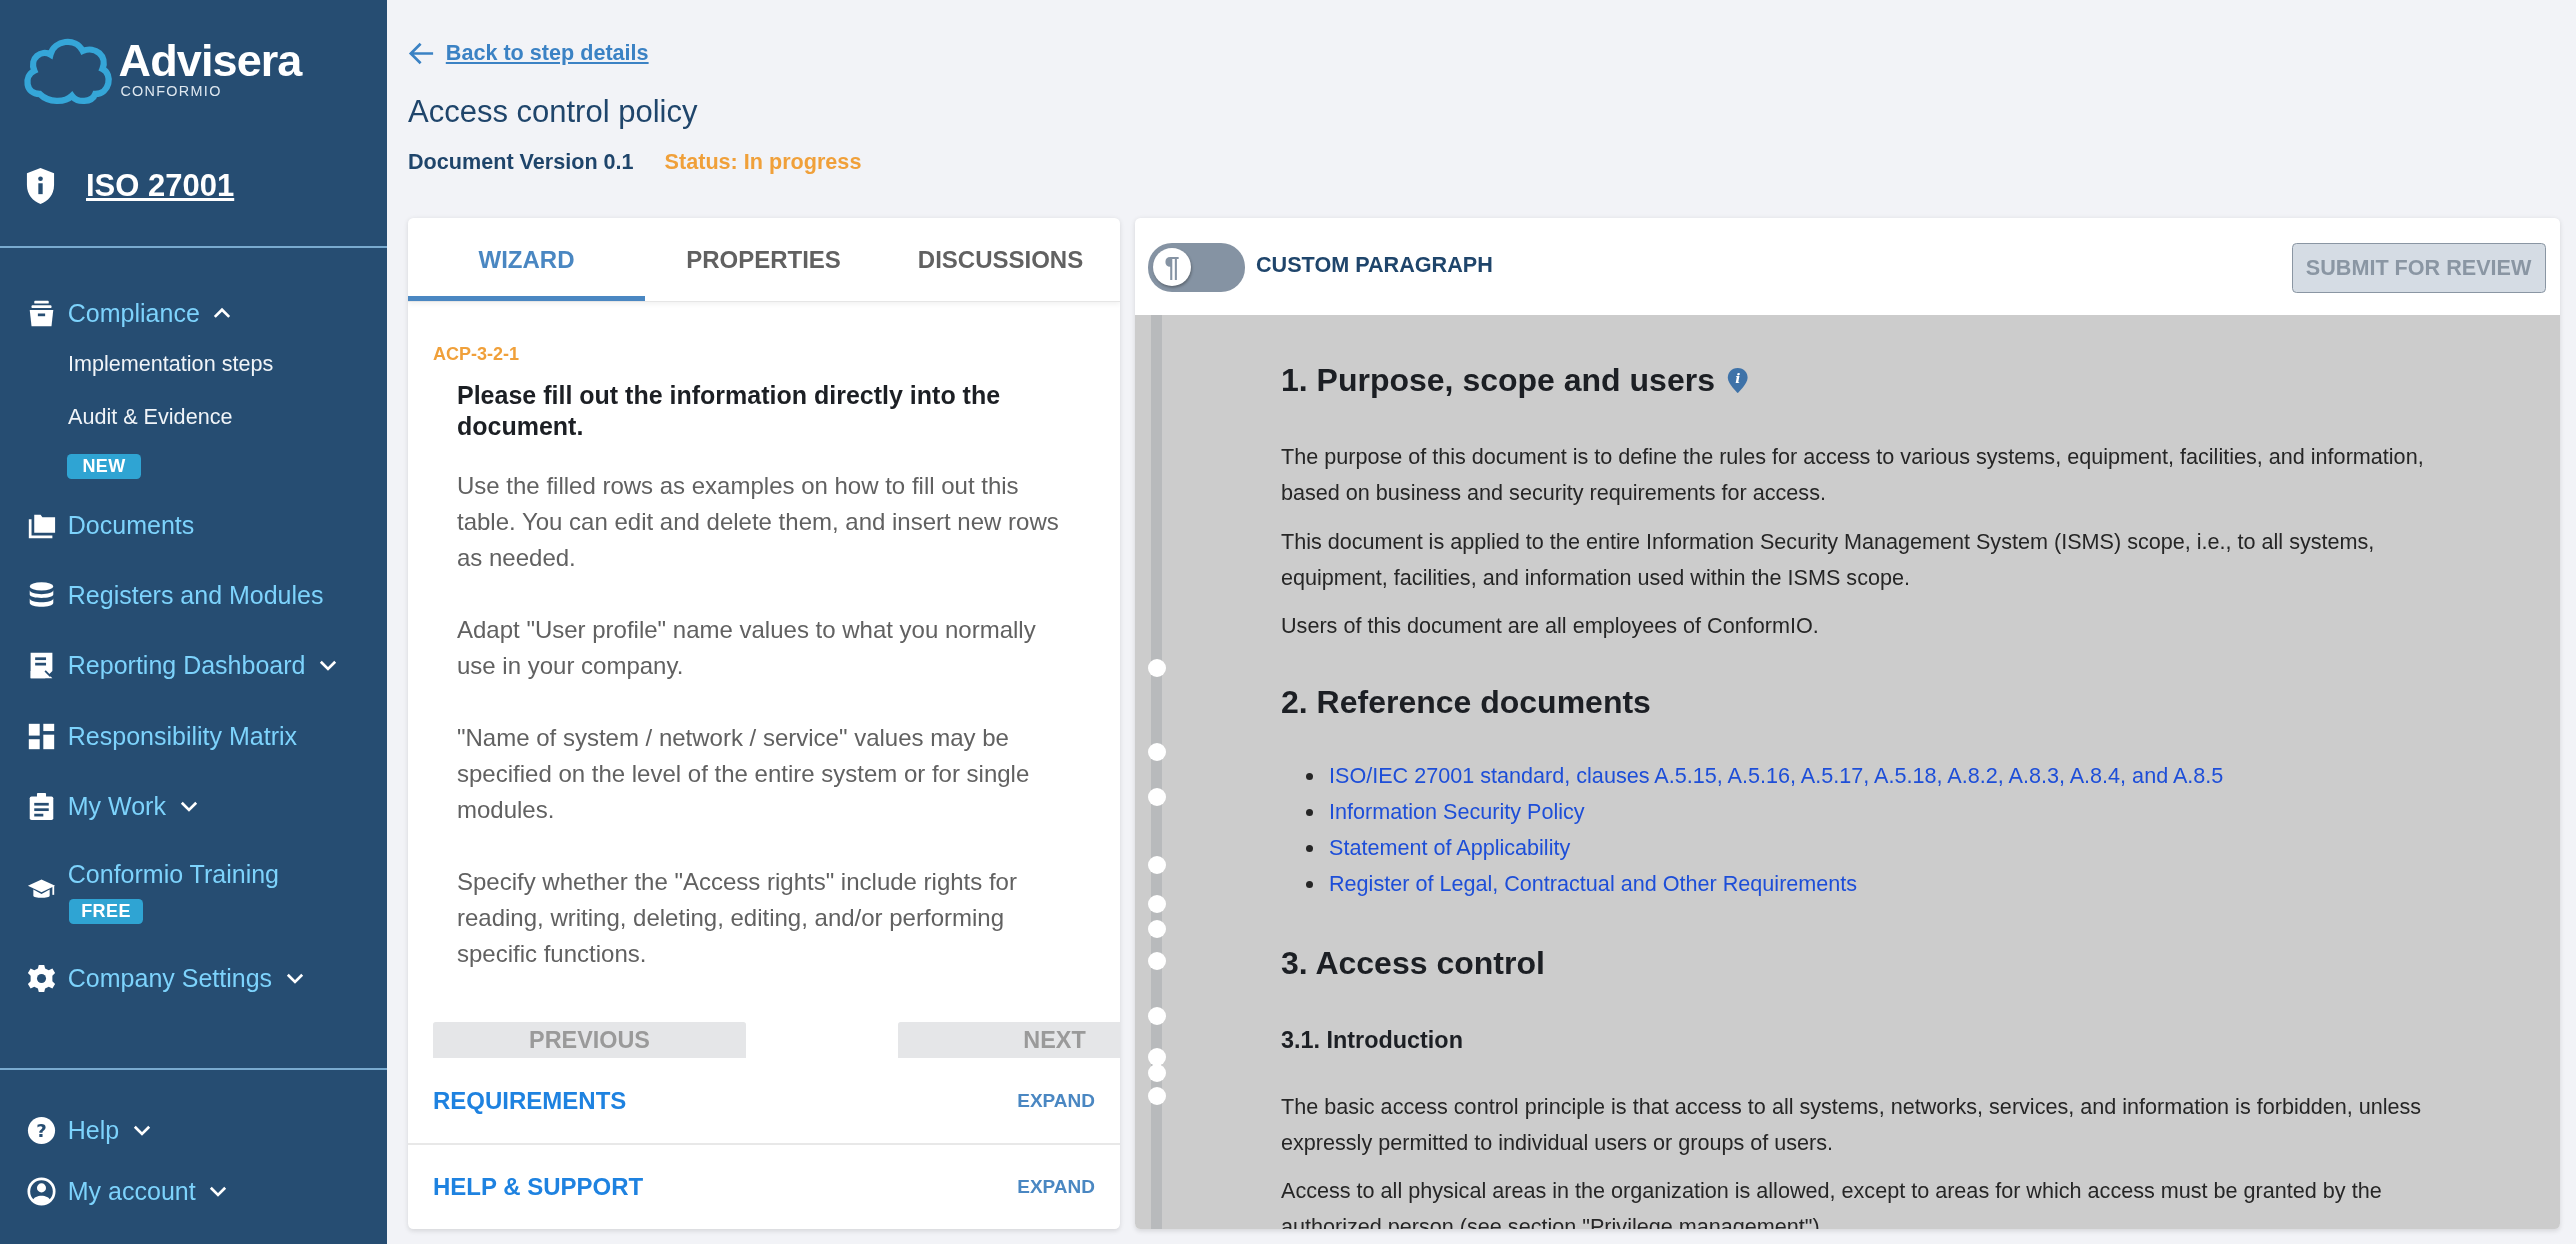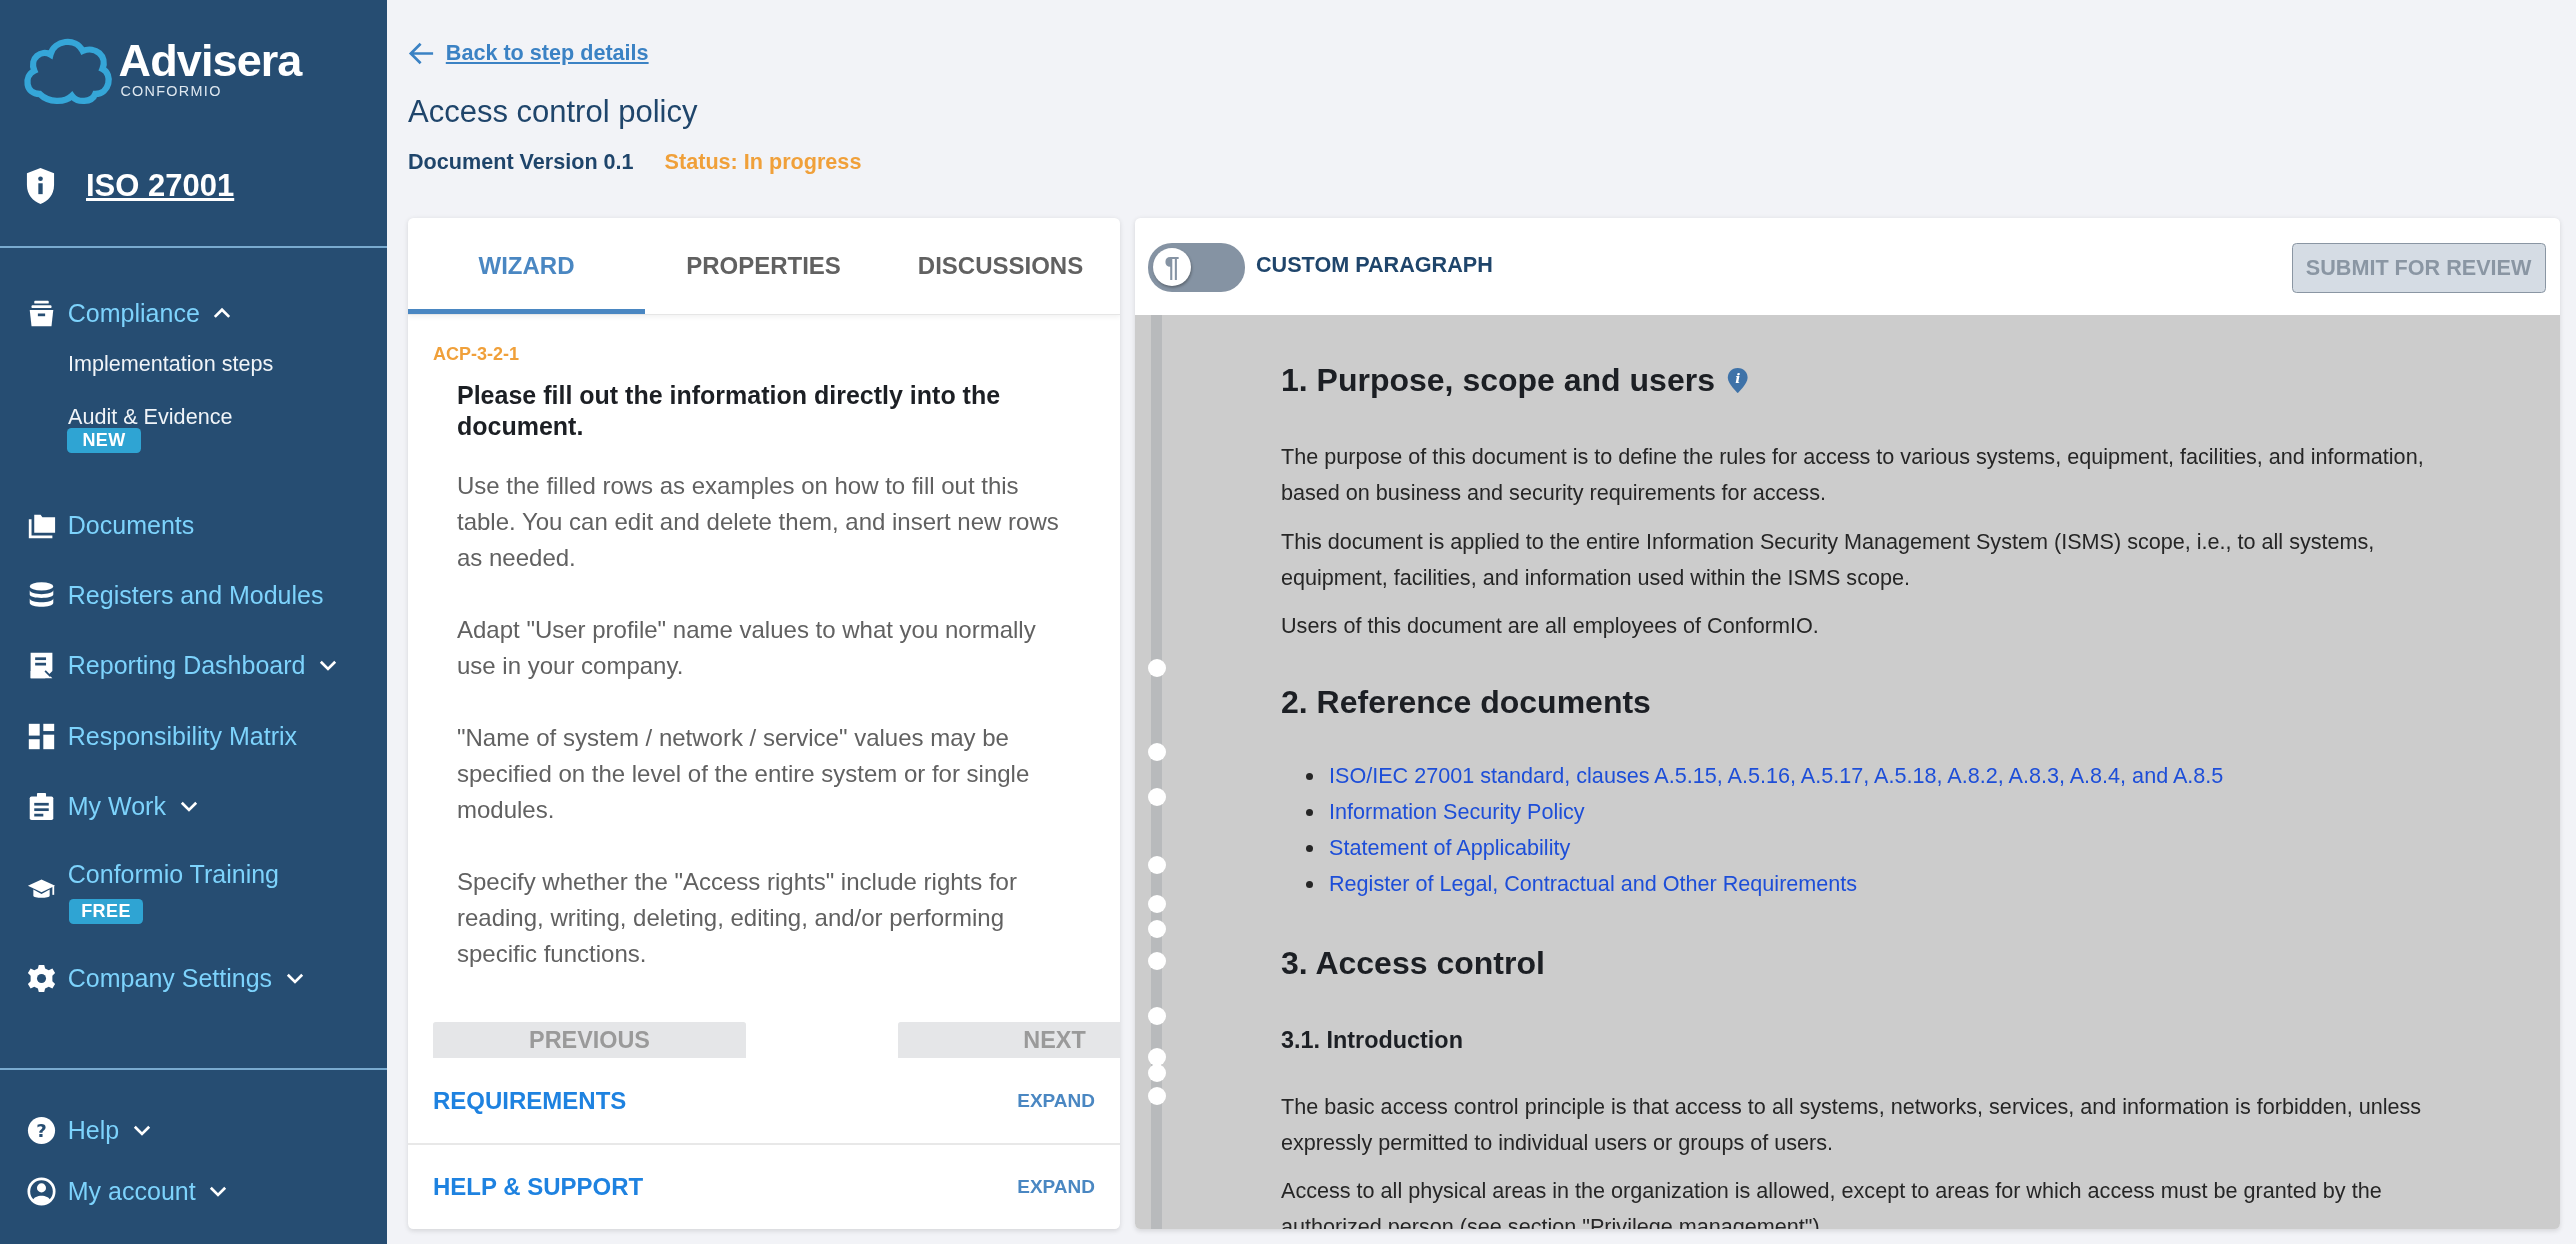--- a/index.html
+++ b/index.html
@@ -31,21 +31,21 @@
   .back { position: absolute; left: 408px; top: 40px; display: flex; align-items: center; color: #3b82c4; cursor: pointer; }
   .back svg { width: 27px; height: 25px; stroke: #3b82c4; stroke-width: 3; fill: none; }
   .back-label { margin-left: 10.8px; font-size: 21.6px; font-weight: bold; text-decoration: underline; color: #3b82c4; }
   .doc-title { position: absolute; left: 408px; top: 94px; font-size: 31px; color: #1f456b; }
   .doc-meta { position: absolute; left: 408px; top: 149px; display: flex; font-size: 21.6px; font-weight: bold; }
   .doc-version { color: #1f456b; }
   .doc-status { color: #f0a03a; margin-left: 31px; }
 
   
   .wizard { position: absolute; left: 408px; top: 218px; width: 712px; height: 1011px; background: #fff; border-radius: 5.4px; box-shadow: 0 1.8px 5.4px rgba(0,0,0,.12); overflow: hidden; }
-  .tabs { display: flex; height: 97px; border-bottom: 0.9px solid #e6e6e6; box-shadow: 0 2.7px 5.4px rgba(0,0,0,.06); position: relative; }
+  .tabs { display: flex; height: 84px; border-bottom: 0.9px solid #e6e6e6; box-shadow: 0 2.7px 5.4px rgba(0,0,0,.06); position: relative; }
   .tab { width: 237px; display: flex; align-items: center; justify-content: center; font-size: 24px; font-weight: bold; color: #616161; cursor: pointer; position: relative; }
   .tab.active { color: #4a87c2; }
   .tab.active::after { content: ""; position: absolute; left: 0; right: 0; bottom: 0; height: 5.4px; background: #4a87c2; }
   .step-code { position: absolute; left: 25px; top: 126px; font-size: 18px; font-weight: bold; color: #f0a03a; }
   .step-heading { position: absolute; left: 49px; top: 162px; width: 612px; font-size: 25px; font-weight: bold; color: #1c1f24; line-height: 31px; }
   .step-body { position: absolute; left: 49px; top: 232px; width: 621px; font-size: 24px; color: #616161; line-height: 36px; }
   .step-body p { margin-bottom: 36px; margin-top: 18px; }
   .nav-btns { position: absolute; left: 25px; top: 804px; width: 778px; display: flex; justify-content: space-between; }
   .nav-btn { width: 313px; height: 36px; background: #e5e6e8; color: #9a9a9a; font-size: 23.4px; font-weight: bold; display: flex; align-items: center; justify-content: center; border-radius: 2.7px 2.7px 0 0; cursor: pointer; }
   .accordion { position: absolute; left: 0; width: 712px; height: 85px; display: flex; align-items: center; justify-content: space-between; padding: 0 25px; cursor: pointer; }
@@ -106,21 +106,21 @@
           <rect x="12" y="16" width="8" height="3" fill="#264d72"></rect>
         </svg>
     </span>
     <span class="nav-label">Compliance</span>
     <span class="chev"><svg viewBox="0 0 22 14">
           <path d="M3 11 L11 3 L19 11"></path>
         </svg></span>
   </div>
   <div class="sub-item" style="top:351px">Implementation steps</div>
   <div class="sub-item" style="top:404px">Audit &amp; Evidence</div>
-  <div class="badge" style="left:67px; top:428px">NEW</div>
+  <div class="badge" style="left:67px; top:454px">NEW</div>
 
   <div class="nav-item" style="top:509px">
     <span class="ico">
       <svg viewBox="0 0 32 32">
           <path d="M8 4 H15 L17 7 H31 V24 H8 Z"></path>
           <path d="M2 9 H5 V27 H28 V30 H2 Z"></path>
         </svg>
     </span>
     <span class="nav-label">Documents</span>
   </div>

